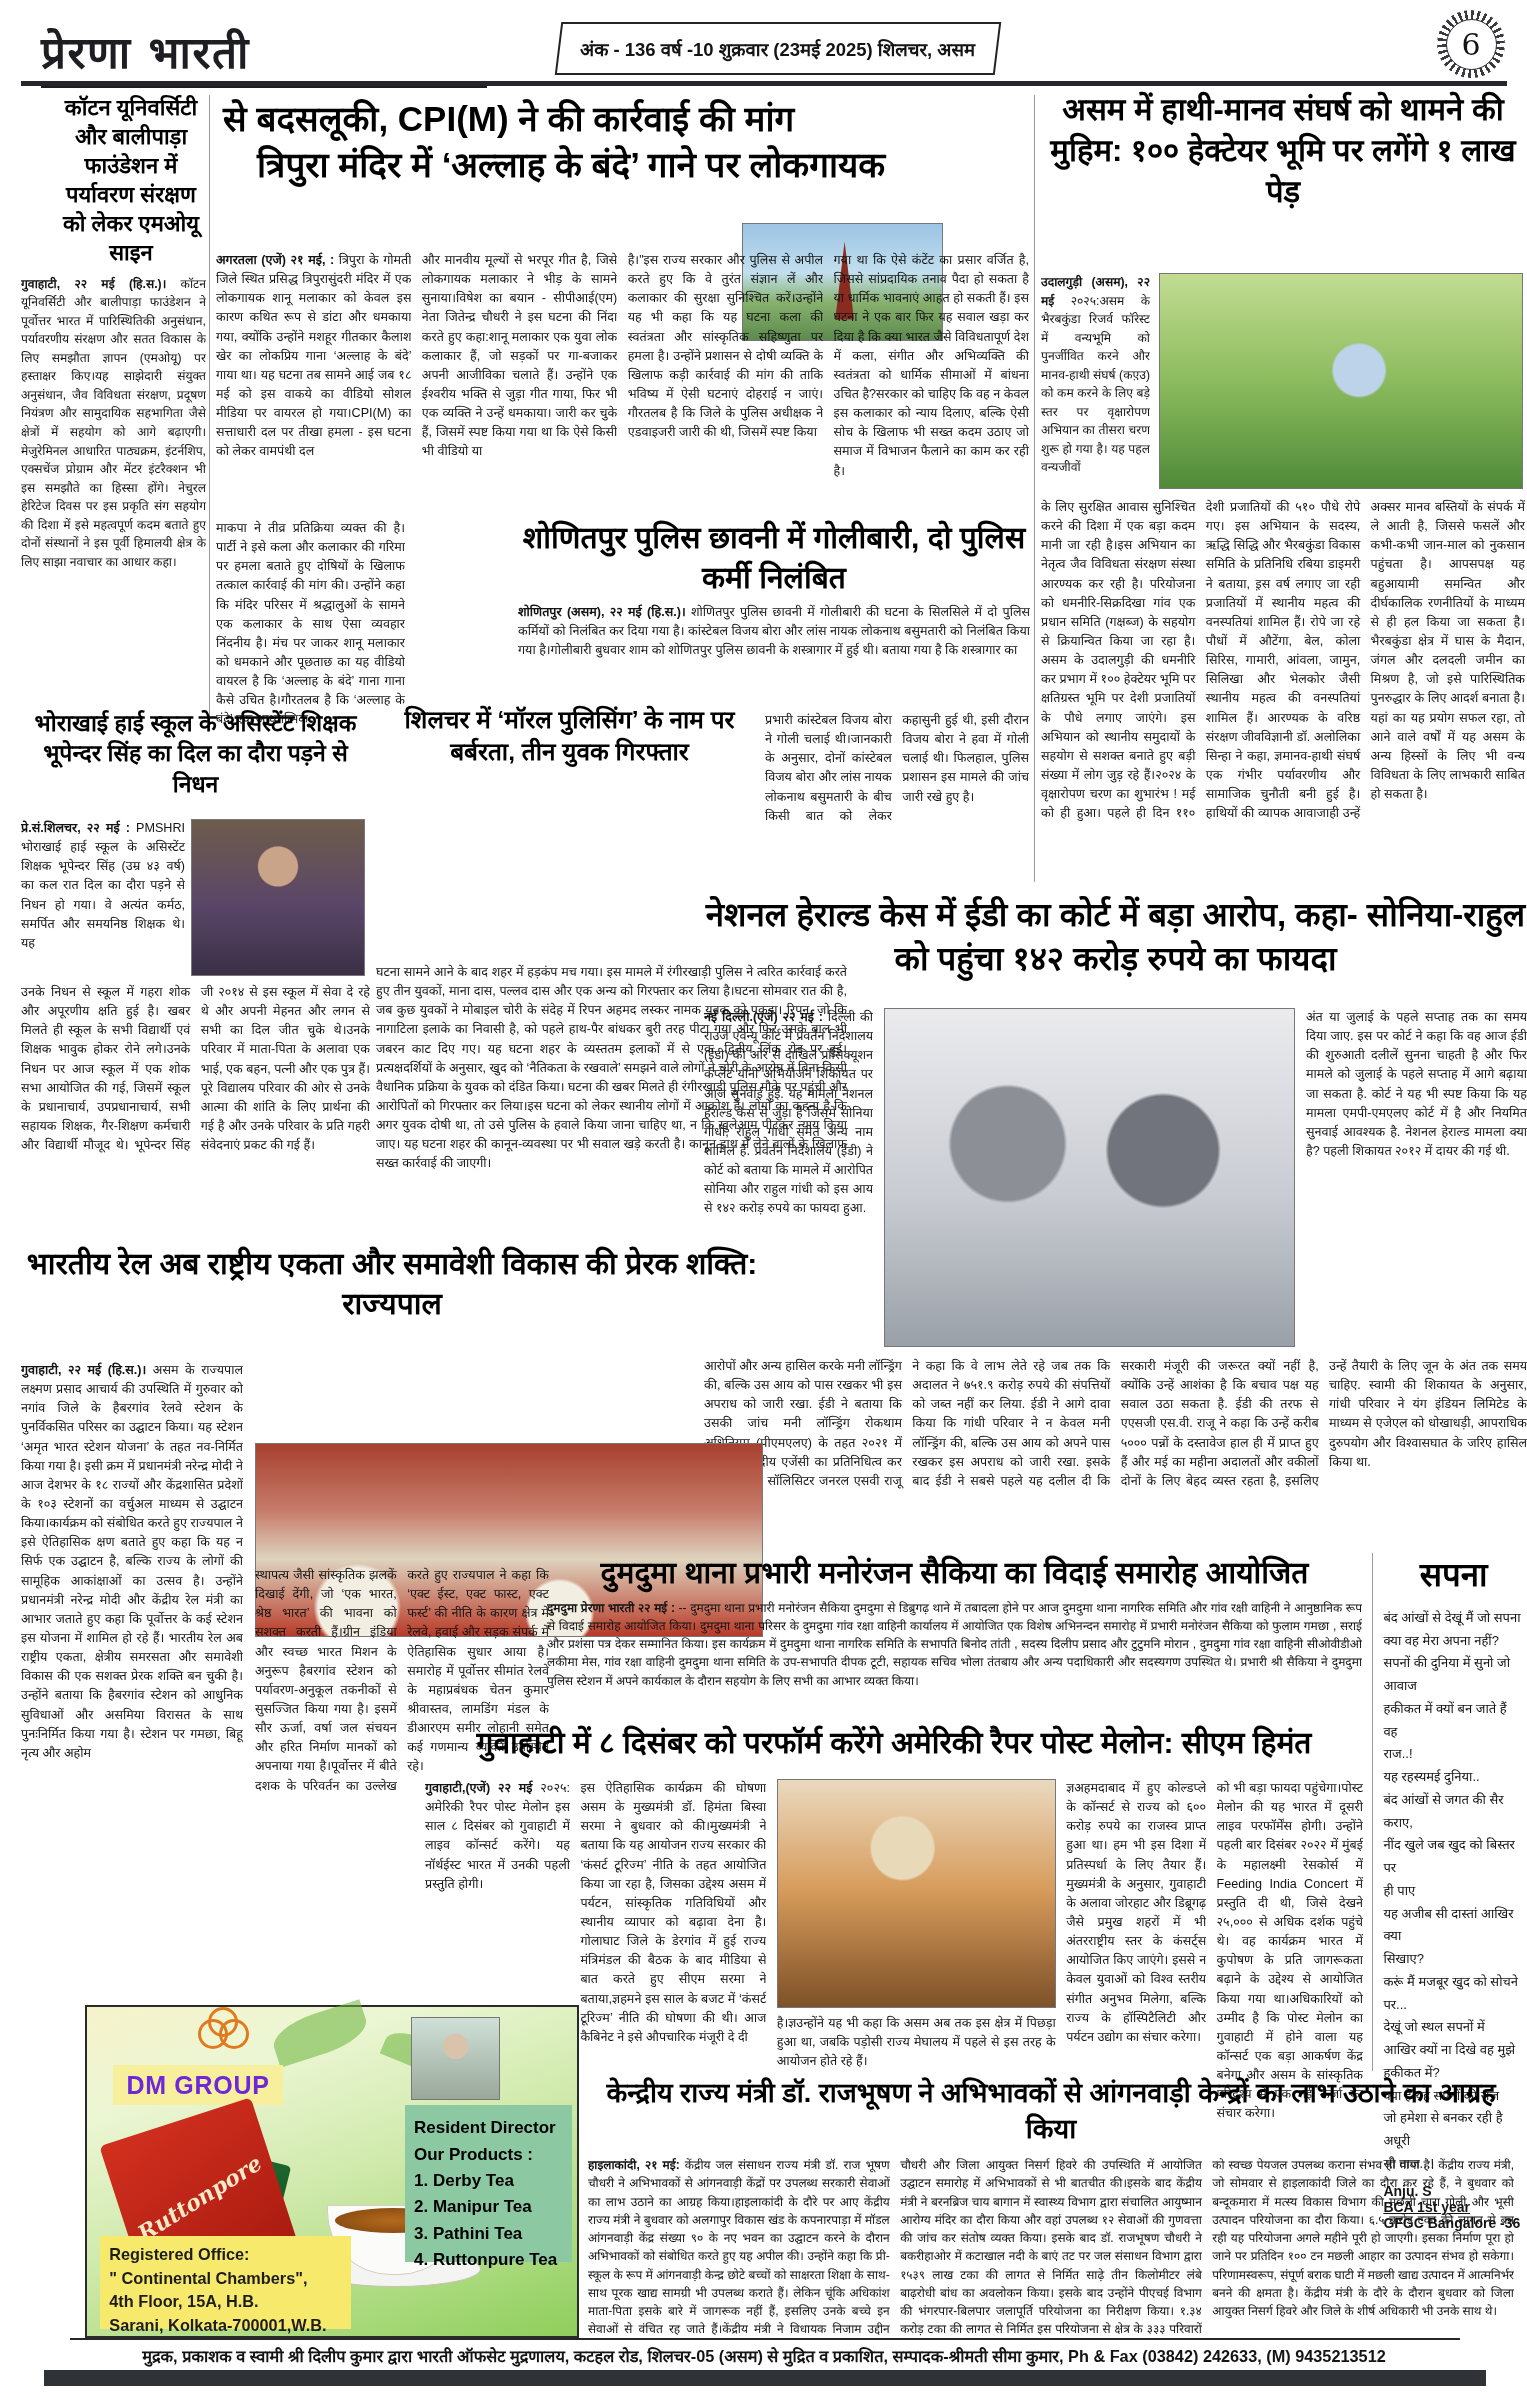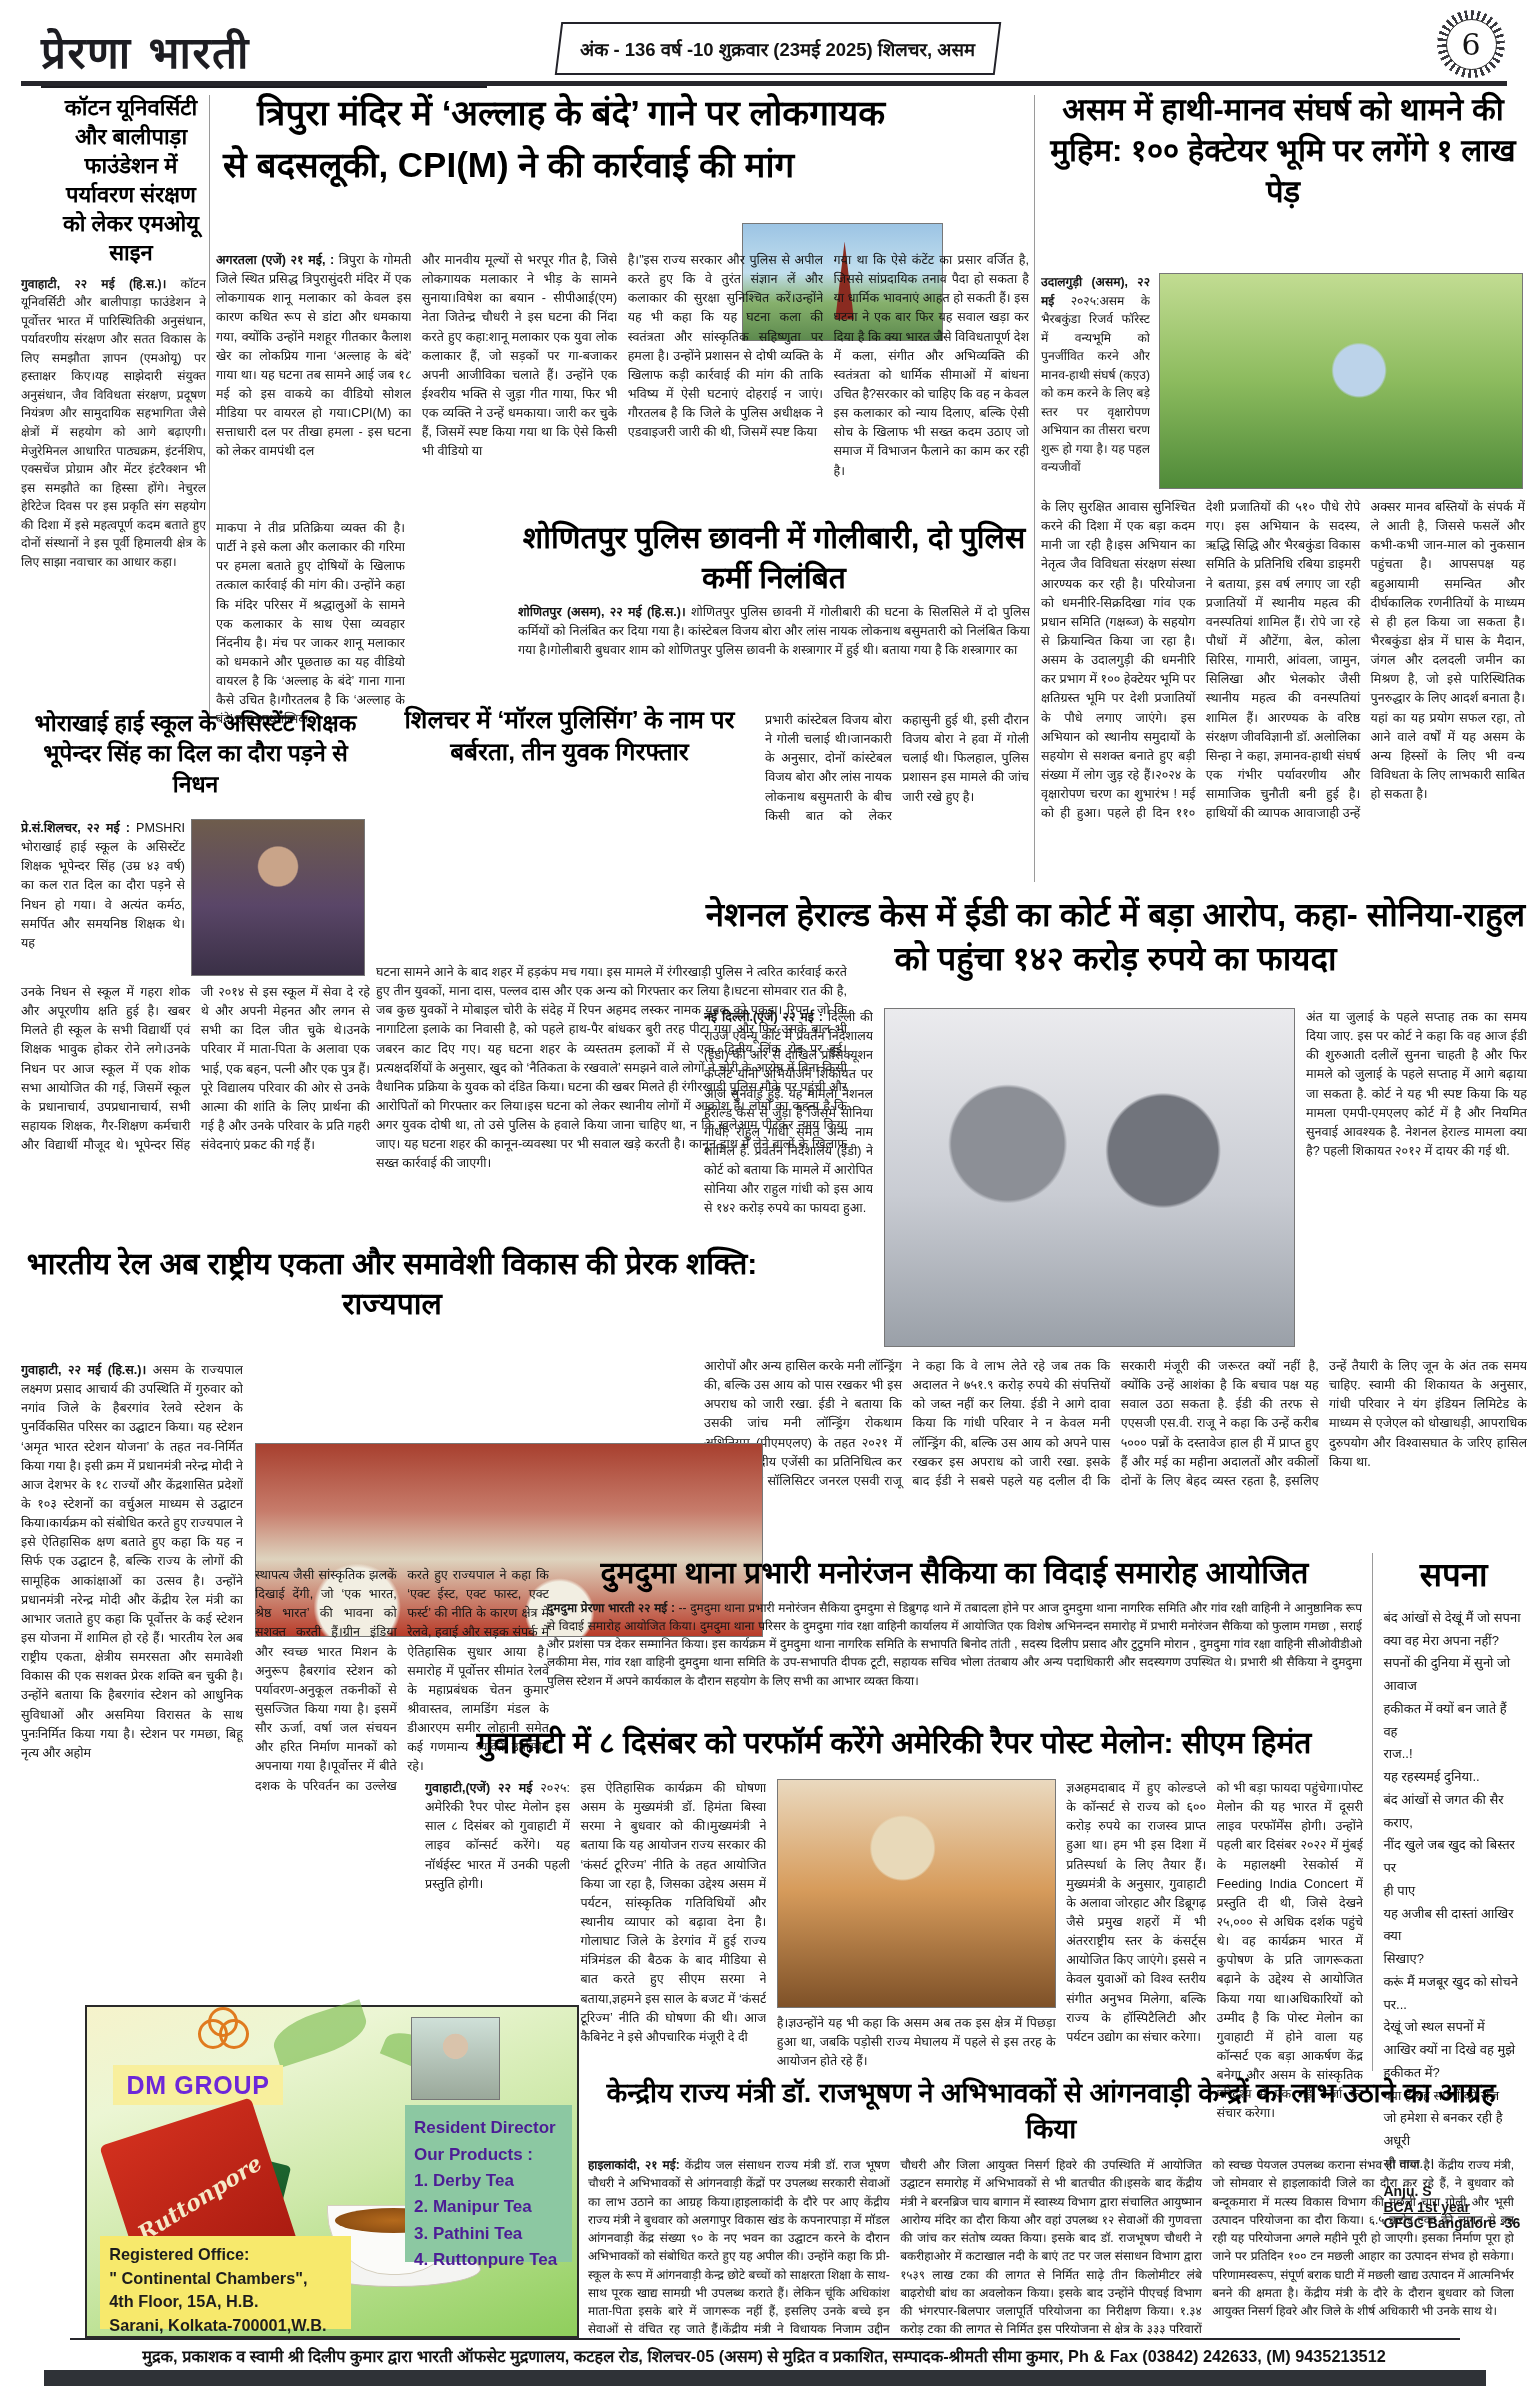--- a/index.html
+++ b/index.html
@@ -55,21 +55,21 @@
           border:2.2px solid #2a2a2a;box-sizing:border-box;}
   .leaf{position:absolute;background:#69b23a;opacity:.55;border-radius:50% 0 50% 0;}
   .dm-ring{display:inline-block;width:24px;height:24px;border:3px solid #e07a1e;border-radius:50%;}
   .brand-box{background:#f8ef9d;display:flex;align-items:center;justify-content:center;
              font-weight:bold;font-size:25px;color:#6d28d9;letter-spacing:0.7px;}
   .packet{background:linear-gradient(160deg,#d2301e,#a81a10);border-radius:6px;
           display:flex;align-items:center;justify-content:center;}
   .packet span{font-family:"DejaVu Serif",serif;font-style:italic;font-weight:bold;
                color:#f5e9c8;font-size:22px;transform:rotate(-14deg);}
   .packet-green{background:linear-gradient(160deg,#1f6b32,#124a20);border-radius:4.4px;}
-  .products{background:#8cc8a2;color:#4c1d95;font-weight:bold;font-size:17px;line-height:1.55;
+  .products{background:#8cc8a2;color:#000000;font-weight:bold;font-size:17px;line-height:1.55;
             padding:10.4px 9px;box-sizing:border-box;white-space:pre-line;}
   .reg-box{background:#f7e96c;color:#1d1d1d;font-weight:bold;font-size:16.3px;line-height:1.45;
            padding:7.4px 9px;box-sizing:border-box;white-space:pre-line;}
   .avail{color:#14240f;font-weight:bold;font-size:16.3px;line-height:1.4;white-space:pre-line;}
   .cup-saucer{position:absolute;width:170px;height:34px;background:#f4f4f2;border-radius:50%;border:1.5px solid #c9c2b2;}
   .cup-body{position:absolute;width:133px;height:68px;background:#fbfbf9;border:1.5px solid #d5cfbf;
             border-radius:0 0 63px 63px;}
   .cup-tea{position:absolute;width:117px;height:25px;background:radial-gradient(#b56a1c,#7e4410);border-radius:50%;}
   
   .imprint{font-weight:bold;font-size:16.3px;text-align:center;}
@@ -90,22 +90,22 @@
 
   <div class="abs vline" style="left:209px;top:95px;height:632px;"></div>
   <div class="abs vline" style="left:1034px;top:95px;height:787px;"></div>
 
   <div class="abs" style="left:21px;top:93px;width:185px;height:636px;">
     <div class="hl" style="font-size:22px;margin-left:35px;">कॉटन यूनिवर्सिटी और बालीपाड़ा फाउंडेशन में पर्यावरण संरक्षण को लेकर एमओयू साइन</div>
     <p class="body-txt" style="margin:7.4px 0 0 0;font-size:12.2px;height:414px;"><b class="dl">गुवाहाटी, २२ मई (हि.स.)।</b> <span>कॉटन यूनिवर्सिटी और बालीपाड़ा फाउंडेशन ने पूर्वोत्तर भारत में पारिस्थितिकी अनुसंधान, पर्यावरणीय संरक्षण और सतत विकास के लिए समझौता ज्ञापन (एमओयू) पर हस्ताक्षर किए।यह साझेदारी संयुक्त अनुसंधान, जैव विविधता संरक्षण, प्रदूषण नियंत्रण और सामुदायिक सहभागिता जैसे क्षेत्रों में सहयोग को आगे बढ़ाएगी। मेजुरेमिनल आधारित पाठ्यक्रम, इंटर्नशिप, एक्सचेंज प्रोग्राम और मेंटर इंटरैक्शन भी इस समझौते का हिस्सा होंगे। नेचुरल हेरिटेज दिवस पर इस प्रकृति संग सहयोग की दिशा में इसे महत्वपूर्ण कदम बताते हुए दोनों संस्थानों ने इस पूर्वी हिमालयी क्षेत्र के लिए साझा नवाचार का आधार कहा।</span></p>
   </div>
 
   <div class="abs" style="left:216px;top:90px;width:813px;height:640px;">
+    <div class="hl" style="font-size:35px;width:72%;margin-top:6px;">से बदसलूकी, CPI(M) ने की कार्रवाई की मांग</div>
     <div class="hl" style="font-size:35px;text-align:left;padding-left:41px;">त्रिपुरा मंदिर में ‘अल्लाह के बंदे’ गाने पर लोकगायक</div>
-    <div class="hl" style="font-size:35px;width:72%;margin-top:6px;">से बदसलूकी, CPI(M) ने की कार्रवाई की मांग</div>
     <div class="abs photo ph-temple" style="left:526px;top:35px;width:201px;height:118px;">
         <span class="tower"></span>
       </div>
     <div class="abs" style="left:0;top:161px;width:813px;height:260px;display:flex;gap:10.4px;">
       <p class="body-txt" style="flex:1;margin:0;"><b class="dl">अगरतला (एजें) २१ मई, :</b> <span>त्रिपुरा के गोमती जिले स्थित प्रसिद्ध त्रिपुरासुंदरी मंदिर में एक लोकगायक शानू मलाकार को केवल इस कारण कथित रूप से डांटा और धमकाया गया, क्योंकि उन्होंने मशहूर गीतकार कैलाश खेर का लोकप्रिय गाना ‘अल्लाह के बंदे’ गाया था। यह घटना तब सामने आई जब १८ मई को इस वाकये का वीडियो सोशल मीडिया पर वायरल हो गया।CPI(M) का सत्ताधारी दल पर तीखा हमला - इस घटना को लेकर वामपंथी दल</span></p>
       <p class="body-txt" style="flex:1;margin:0;">और मानवीय मूल्यों से भरपूर गीत है, जिसे लोकगायक मलाकार ने भीड़ के सामने सुनाया।विषेश का बयान - सीपीआई(एम) नेता जितेन्द्र चौधरी ने इस घटना की निंदा करते हुए कहा:शानू मलाकार एक युवा लोक कलाकार हैं, जो सड़कों पर गा-बजाकर अपनी आजीविका चलाते हैं। उन्होंने एक ईश्वरीय भक्ति से जुड़ा गीत गाया, फिर भी एक व्यक्ति ने उन्हें धमकाया। जारी कर चुके हैं, जिसमें स्पष्ट किया गया था कि ऐसे किसी भी वीडियो या</p>
       <p class="body-txt" style="flex:1;margin:0;">है।"इस राज्य सरकार और पुलिस से अपील करते हुए कि वे तुरंत संज्ञान लें और कलाकार की सुरक्षा सुनिश्चित करें।उन्होंने यह भी कहा कि यह घटना कला की स्वतंत्रता और सांस्कृतिक सहिष्णुता पर हमला है। उन्होंने प्रशासन से दोषी व्यक्ति के खिलाफ कड़ी कार्रवाई की मांग की ताकि भविष्य में ऐसी घटनाएं दोहराई न जाएं। गौरतलब है कि जिले के पुलिस अधीक्षक ने एडवाइजरी जारी की थी, जिसमें स्पष्ट किया</p>
       <p class="body-txt" style="flex:1;margin:0;">गया था कि ऐसे कंटेंट का प्रसार वर्जित है, जिससे सांप्रदायिक तनाव पैदा हो सकता है या धार्मिक भावनाएं आहत हो सकती हैं। इस घटना ने एक बार फिर यह सवाल खड़ा कर दिया है कि क्या भारत जैसे विविधतापूर्ण देश में कला, संगीत और अभिव्यक्ति की स्वतंत्रता को धार्मिक सीमाओं में बांधना उचित है?सरकार को चाहिए कि वह न केवल इस कलाकार को न्याय दिलाए, बल्कि ऐसी सोच के खिलाफ भी सख्त कदम उठाए जो समाज में विभाजन फैलाने का काम कर रही है।</p>
     </div>
     <p class="body-txt abs" style="left:0;top:429px;width:189px;height:211px;margin:0;">माकपा ने तीव्र प्रतिक्रिया व्यक्त की है। पार्टी ने इसे कला और कलाकार की गरिमा पर हमला बताते हुए दोषियों के खिलाफ तत्काल कार्रवाई की मांग की। उन्होंने कहा कि मंदिर परिसर में श्रद्धालुओं के सामने एक कलाकार के साथ ऐसा व्यवहार निंदनीय है। मंच पर जाकर शानू मलाकार को धमकाने और पूछताछ का यह वीडियो वायरल है कि ‘अल्लाह के बंदे’ गाना गाना कैसे उचित है।गौरतलब है कि ‘अल्लाह के बंदे’ एक आध्यात्मिक</p>

